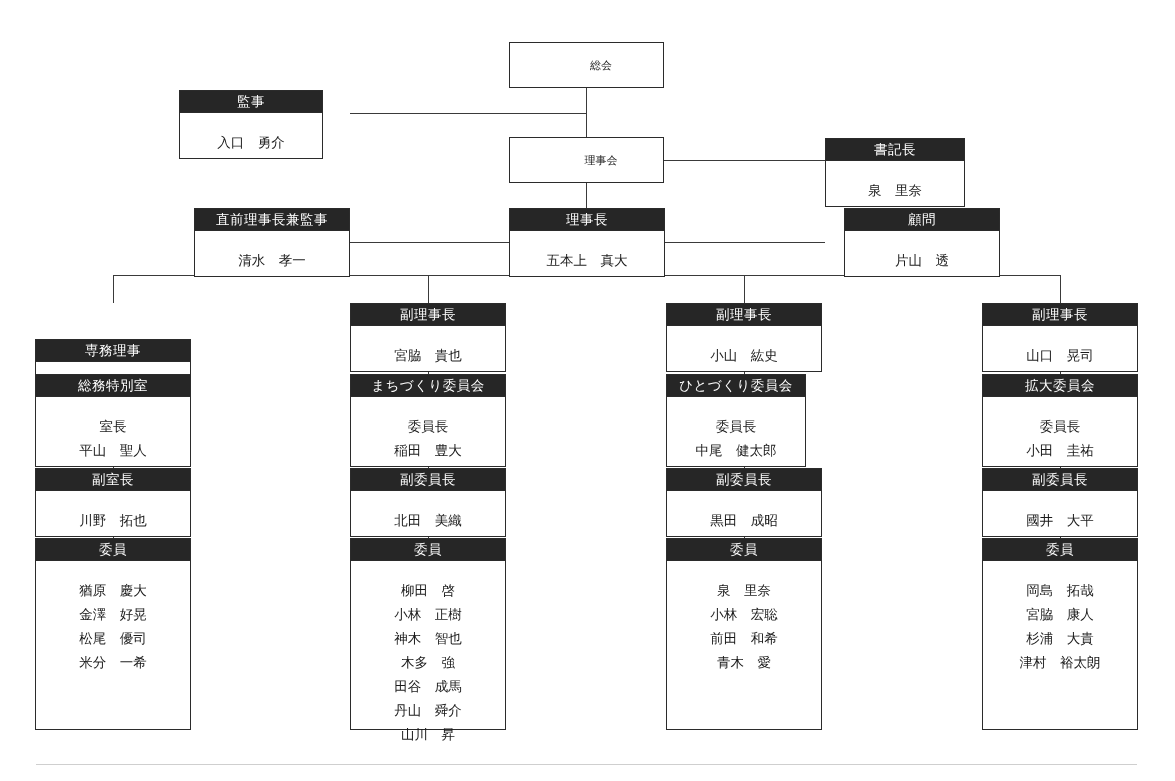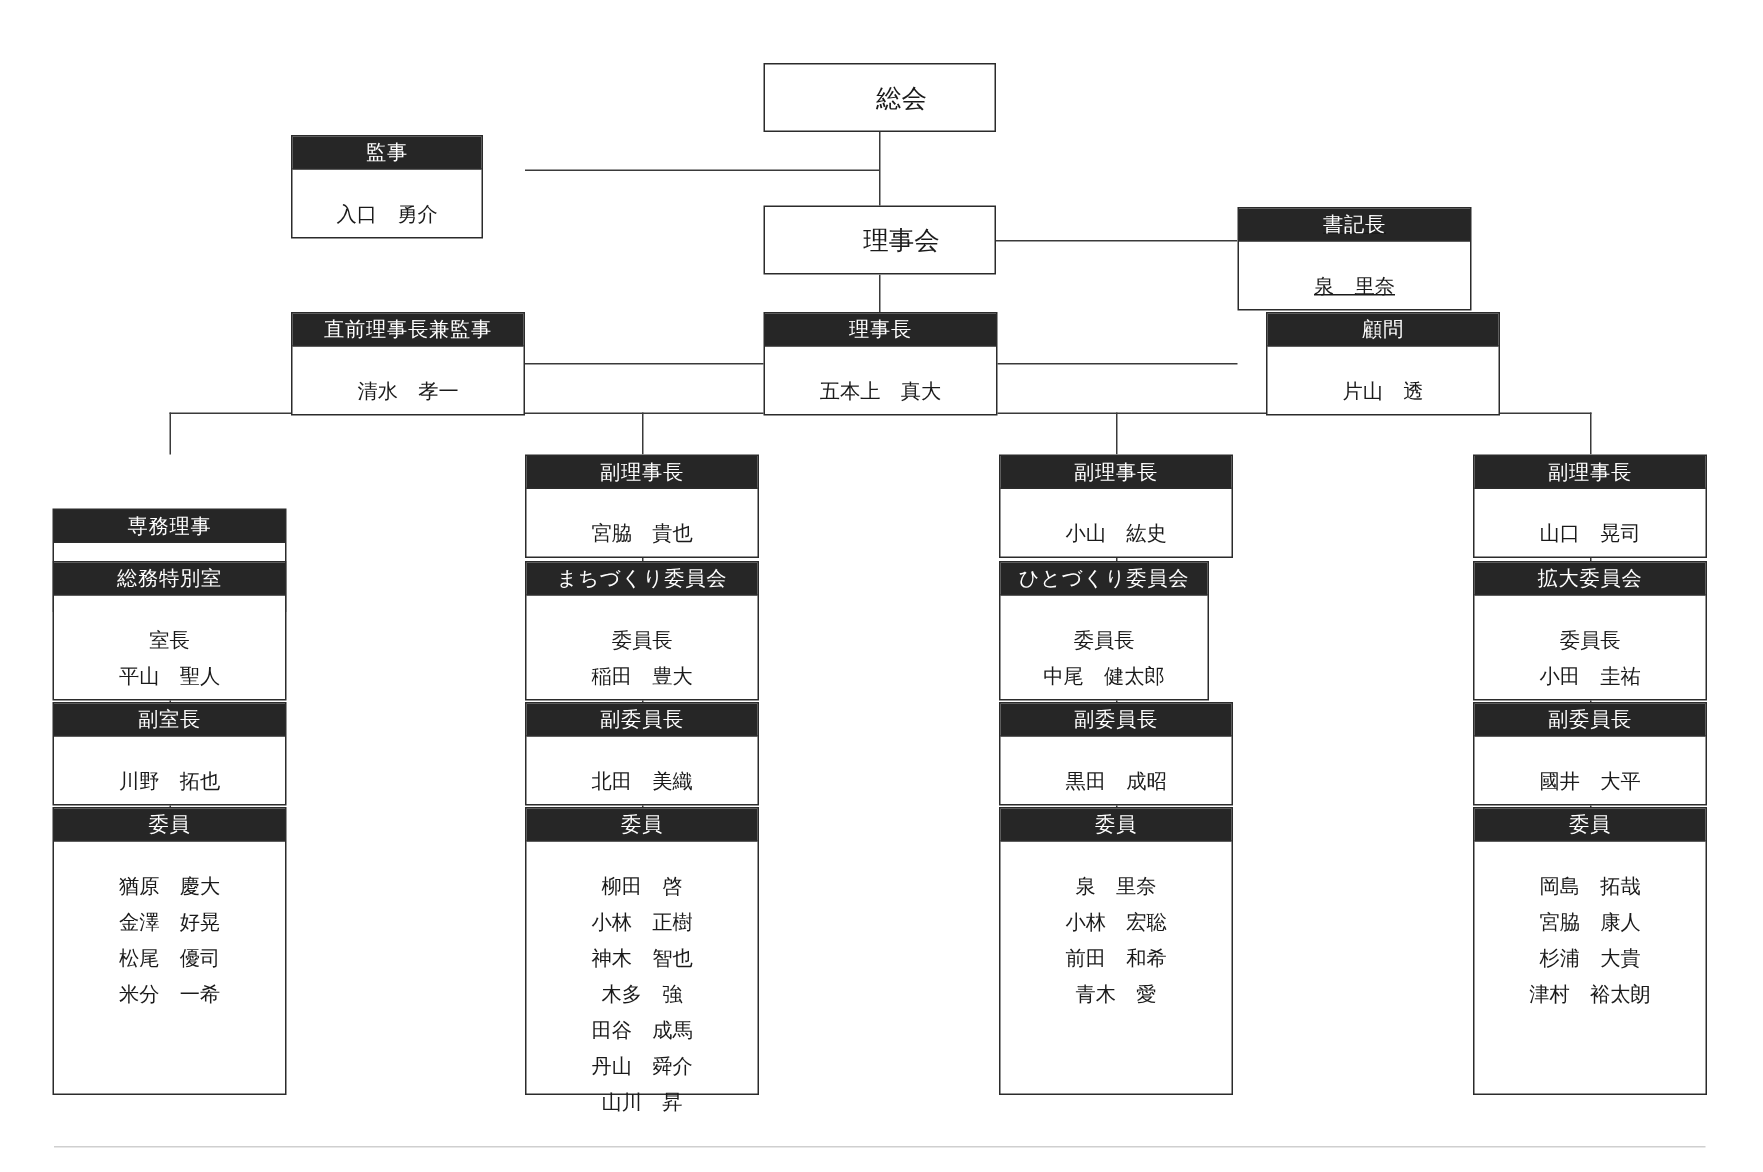--- a/index.html
+++ b/index.html
@@ -47,21 +47,21 @@
     white-space: nowrap;
   }
   
   .plain {
     position: absolute;
     border: 1px solid #2b2b2b;
     background: #ffffff;
     display: flex;
     align-items: center;
     justify-content: center;
-    font-size: 17px;
+    font-size: 11px;
     z-index: 2;
     padding-left: 29px;
   }
   
   .ln {
     position: absolute;
     background: #3a3a3a;
     z-index: 1;
   }
   .lnh { height: 1px; }
@@ -115,32 +115,32 @@
   <div class="ln lnv" style="left:744px; top:512px; height:26px;"></div>
 
   <div class="ln lnv" style="left:1060px; top:348px; height:26px;"></div>
   <div class="ln lnv" style="left:1060px; top:449px; height:19px;"></div>
   <div class="ln lnv" style="left:1060px; top:512px; height:26px;"></div>
 
   <div class="plain" style="left:509px; top:42px; width:155px; height:46px;">
     <span>総会</span>
   </div>
 
-  <div class="box" style="left:194px; top:90px; width:128px;">
+  <div class="box" style="left:179px; top:90px; width:144px;">
     <div class="hdr">監事</div>
     <div class="body">
       <div class="nm">入口　勇介</div>
     </div>
   </div>
 
   <div class="plain" style="left:509px; top:137px; width:155px; height:46px;">
     <span>理事会</span>
   </div>
 
-  <div class="box" style="left:825px; top:138px; width:156px;text-decoration:underline;">
+  <div class="box" style="left:825px; top:138px; width:140px;">
     <div class="hdr">書記長</div>
     <div class="body">
       <div class="nm">泉　里奈</div>
     </div>
   </div>
 
   <div class="box" style="left:194px; top:208px; width:156px;">
     <div class="hdr">直前理事長兼監事</div>
     <div class="body">
       <div class="nm">清水　孝一</div>

